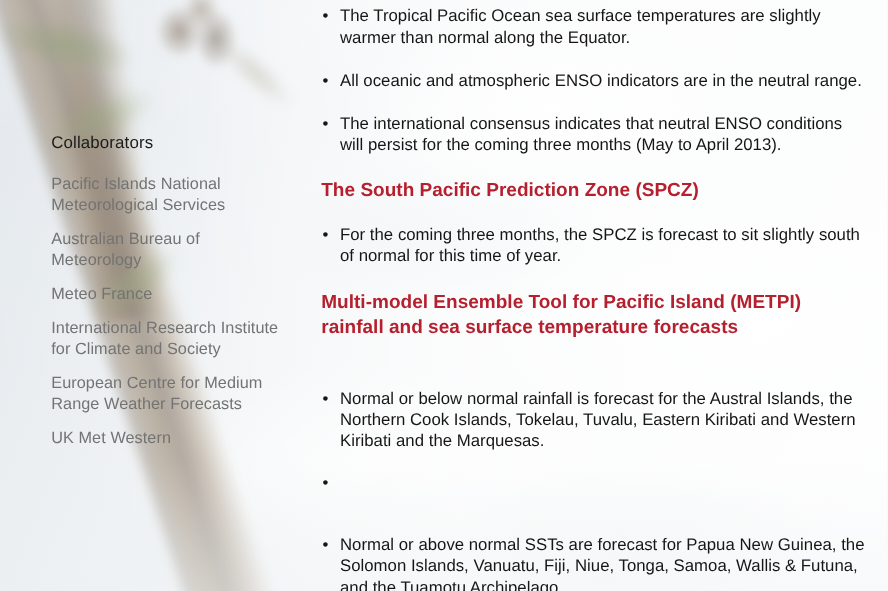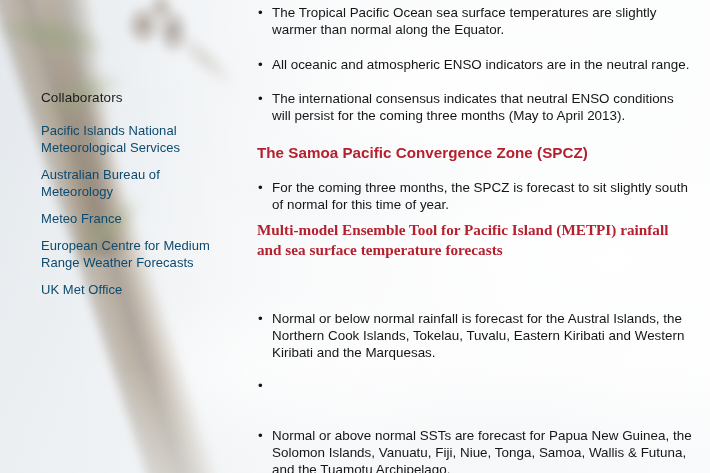--- a/index.html
+++ b/index.html
@@ -149,21 +149,21 @@
   #content {
     position: relative;
     width: 710px;
     height: 473px;
   }
 
   
   #sidebar {
     position: absolute;
     left: 41px;
-    top: 0;
+    top: 16px;
     width: 190px;
     height: 373px;
   }
   .collab-title {
     position: absolute;
     top: 89px;
     left: 0;
     font-size: 13.5px;
     line-height: 17px;
     color: #1b1b1b;
@@ -171,21 +171,21 @@
   }
   .collab-list {
     position: absolute;
     top: 122px;
     left: 0;
     width: 190px;
   }
   .collab-item {
     font-size: 13px;
     line-height: 17px;
-    color: #0c4a6e;
+    color: #737373;
     margin-bottom: 10px;
     letter-spacing: 0.05px;
   }
 
   
   #main {
     position: absolute;
     left: 257px;
     top: 0;
     width: 438px;
@@ -215,21 +215,21 @@
     color: #b61f2e;
     letter-spacing: 0.02px;
   }
 
   .blk { position: absolute; left: 0; width: 438px; }
   #b1   { top: 5px; }
   #b2   { top: 57px; }
   #b3   { top: 91px; }
   #h-spcz { top: 143px; }
   #b4   { top: 180px; }
-  #h-metpi { top: 220px; font-family: Liberation Serif, serif; }
+  #h-metpi { top: 232px; }
   #b5   { top: 311px; }
   #b6   { top: 378px; }
   #b7   { top: 428px; }
 </style>
 </head>
 <body>
 
 <div id="page">
 
   <div class="bg-layer bg-sky"></div>
@@ -246,22 +246,23 @@
 
   <div id="content">
 
     <div id="sidebar">
       <div class="collab-title">Collaborators</div>
 
       <div class="collab-list">
         <div class="collab-item">Pacific Islands National Meteorological Services</div>
         <div class="collab-item">Australian Bureau of Meteorology</div>
         <div class="collab-item">Meteo France</div>
+        <div class="collab-item">International Research Institute for Climate and Society</div>
         <div class="collab-item">European Centre for Medium Range Weather Forecasts</div>
-        <div class="collab-item">UK Met Office</div>
+        <div class="collab-item">UK Met Western</div>
       </div>
     </div>
 
     <div id="main">
 
       <div class="blk" id="b1">
         <div class="bullet-row">
           <span class="dot">•</span>
           <span>The Tropical Pacific Ocean sea surface temperatures are slightly warmer than normal along the Equator.</span>
         </div>
@@ -275,21 +276,21 @@
       </div>
 
       <div class="blk" id="b3">
         <div class="bullet-row">
           <span class="dot">•</span>
           <span>The international consensus indicates that neutral ENSO conditions will persist for the coming three months (May to April 2013).</span>
         </div>
       </div>
 
       <div class="blk" id="h-spcz">
-        <div class="section-head">The Samoa Pacific Convergence Zone (SPCZ)</div>
+        <div class="section-head">The South Pacific Prediction Zone (SPCZ)</div>
       </div>
 
       <div class="blk" id="b4">
         <div class="bullet-row">
           <span class="dot">•</span>
           <span>For the coming three months, the SPCZ is forecast to sit slightly south of normal for this time of year.</span>
         </div>
       </div>
 
       <div class="blk" id="h-metpi">

